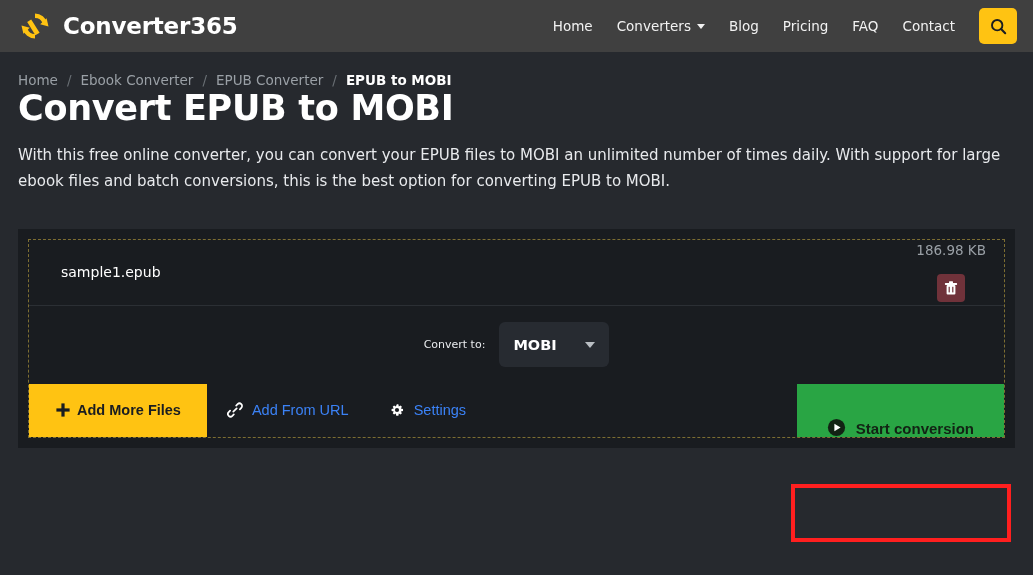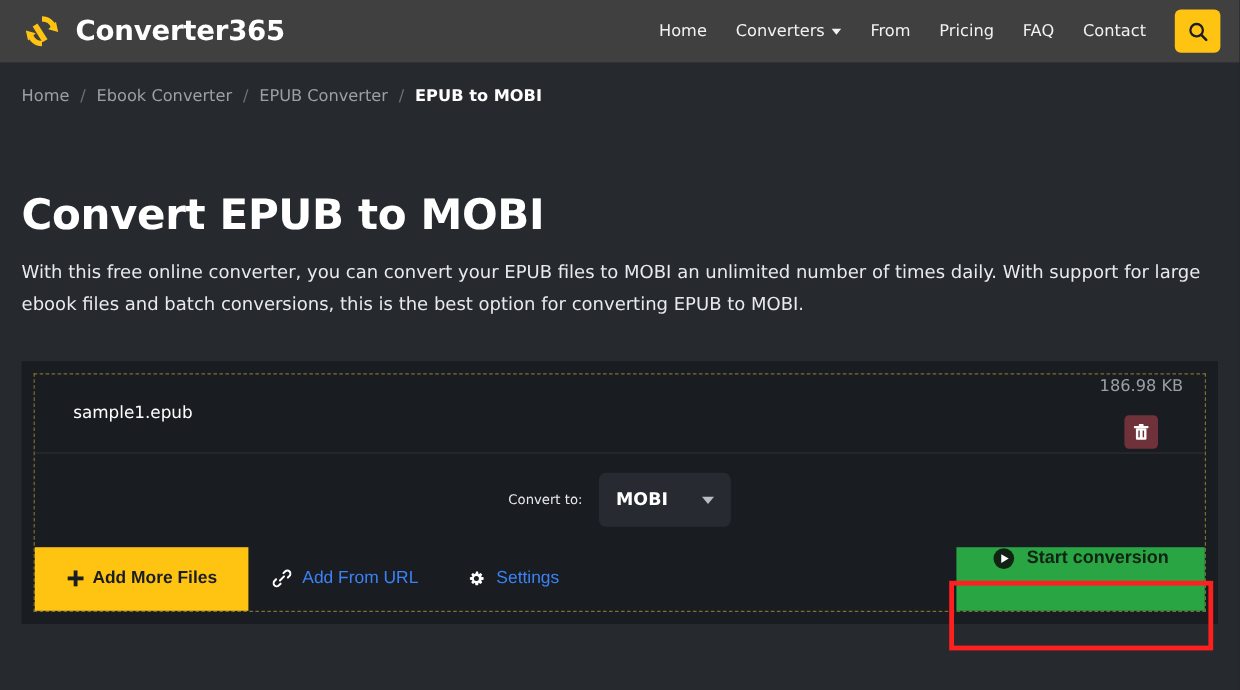--- a/index.html
+++ b/index.html
@@ -75,21 +75,20 @@
   .crumb { color: #9aa0a6; cursor: pointer; white-space: nowrap; }
   .crumb.current { color: #ffffff; font-weight: bold; cursor: default; }
   .crumb-sep { color: #6a7075; }
 
   
   .main { padding: 0 18px; }
   .page-title {
     color: #ffffff;
     font-size: 35px;
     font-weight: bold;
-    margin-top: 72px;
     letter-spacing: -0.3px;
   }
   .page-desc {
     color: #e8eaed;
     font-size: 15px;
     line-height: 1.75;
     margin-top: 14px;
     max-width: 990px;
   }
 
@@ -188,21 +187,21 @@
     display: flex;
     align-items: center;
   }
   .start-btn {
     background: #29a544;
     color: #122314;
     border: none;
     font-size: 15px;
     font-weight: bold;
     display: flex;
-    align-items: flex-start;
+    align-items: flex-end;
     gap: 10px;
     padding: 0 30px;
     height: 53px;
     cursor: pointer;
     white-space: nowrap;
   }
   .highlight-box {
     position: absolute;
     left: 791px;
     top: 484px;
@@ -234,21 +233,21 @@
 
   <nav class="nav">
     <div class="nav-item">
       <span>Home</span>
     </div>
     <div class="nav-item">
       <span>Converters</span>
       <span class="caret"></span>
     </div>
     <div class="nav-item">
-      <span>From</span>
+      <span>Blog</span>
     </div>
     <div class="nav-item">
       <span>Pricing</span>
     </div>
     <div class="nav-item">
       <span>FAQ</span>
     </div>
     <div class="nav-item">
       <span>Contact</span>
     </div>

